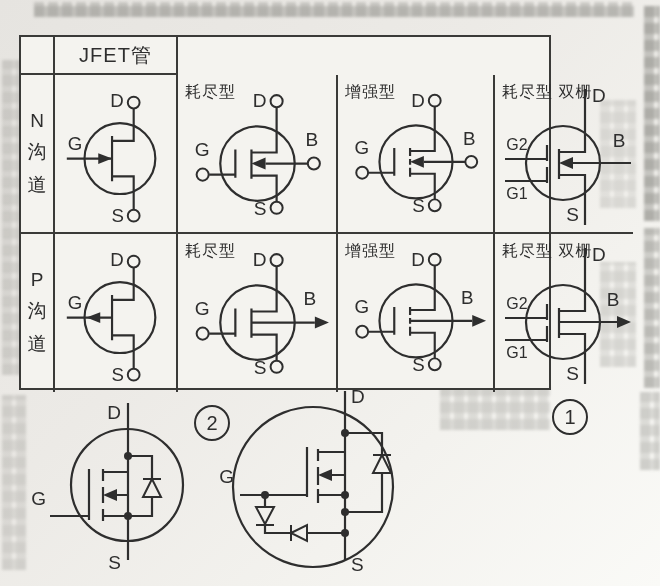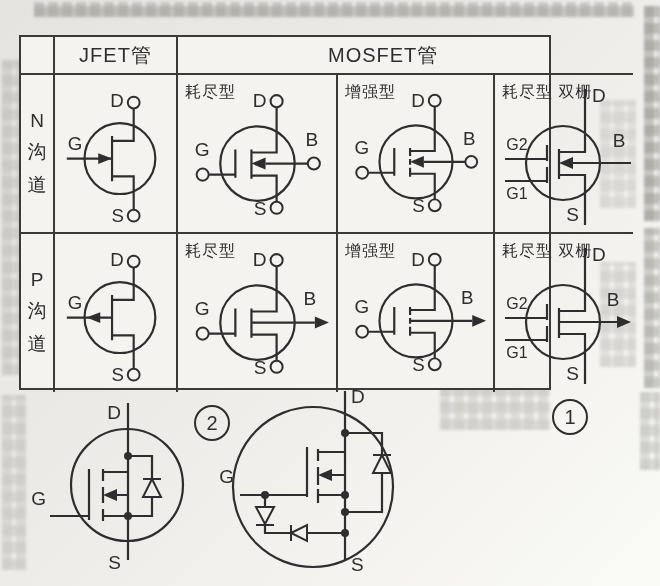--- a/index.html
+++ b/index.html
@@ -45,23 +45,20 @@
   <div class="ghost" style="left:440px;top:382px;width:110px;height:48px;opacity:.3;"></div>
   <div class="ghost" style="left:600px;top:100px;width:36px;height:108px;opacity:.22;"></div>
   <div class="ghost" style="left:600px;top:262px;width:36px;height:105px;opacity:.26;"></div>
 
   <div class="symtable">
 
     <div class="c" style="grid-column:1;grid-row:1;"></div>
     <div class="c head" style="grid-column:2;grid-row:1;">
       <span>JFET管</span>
     </div>
-    <div class="c head mosfet nbr" style="grid-column:3/6;grid-row:1;">
-      <span>MOSFET管</span>
-    </div>
 
     <div class="c rowlab" style="grid-column:1;grid-row:2;">
       <span>N</span>
       <span>沟</span>
       <span>道</span>
     </div>
 
     <div class="c" style="grid-column:2;grid-row:2;">
       <svg viewBox="0 0 123 156">
         <circle class="ln" cx="66" cy="85" r="36"></circle>

